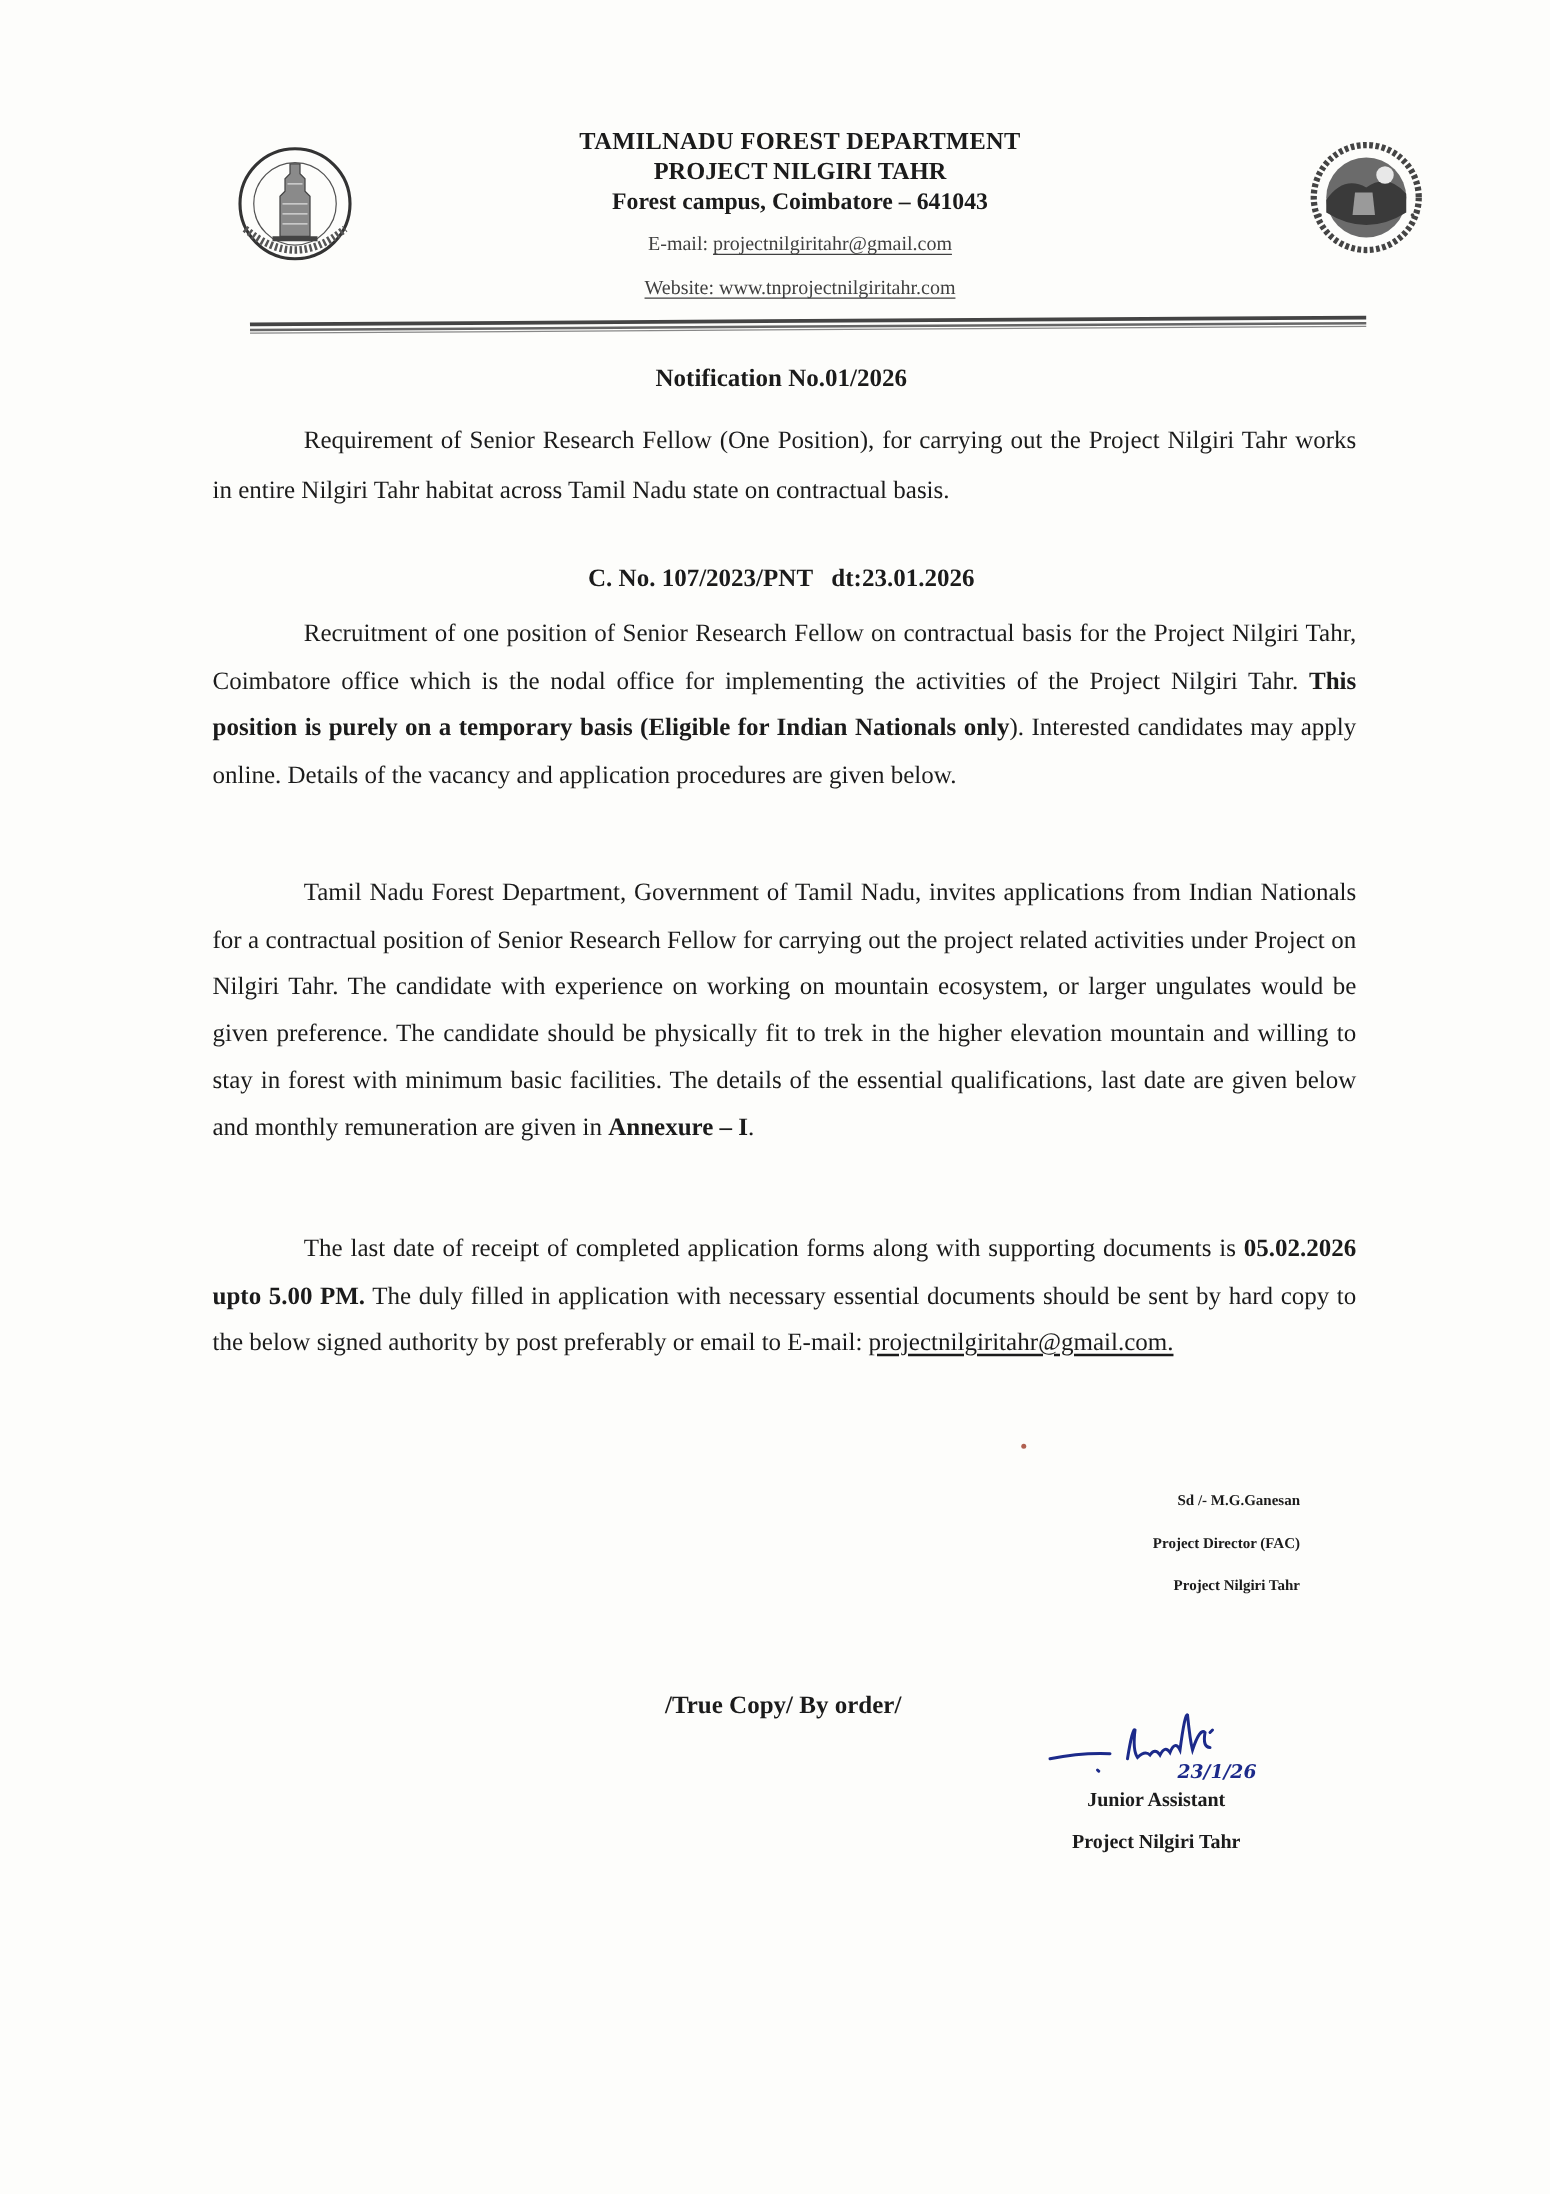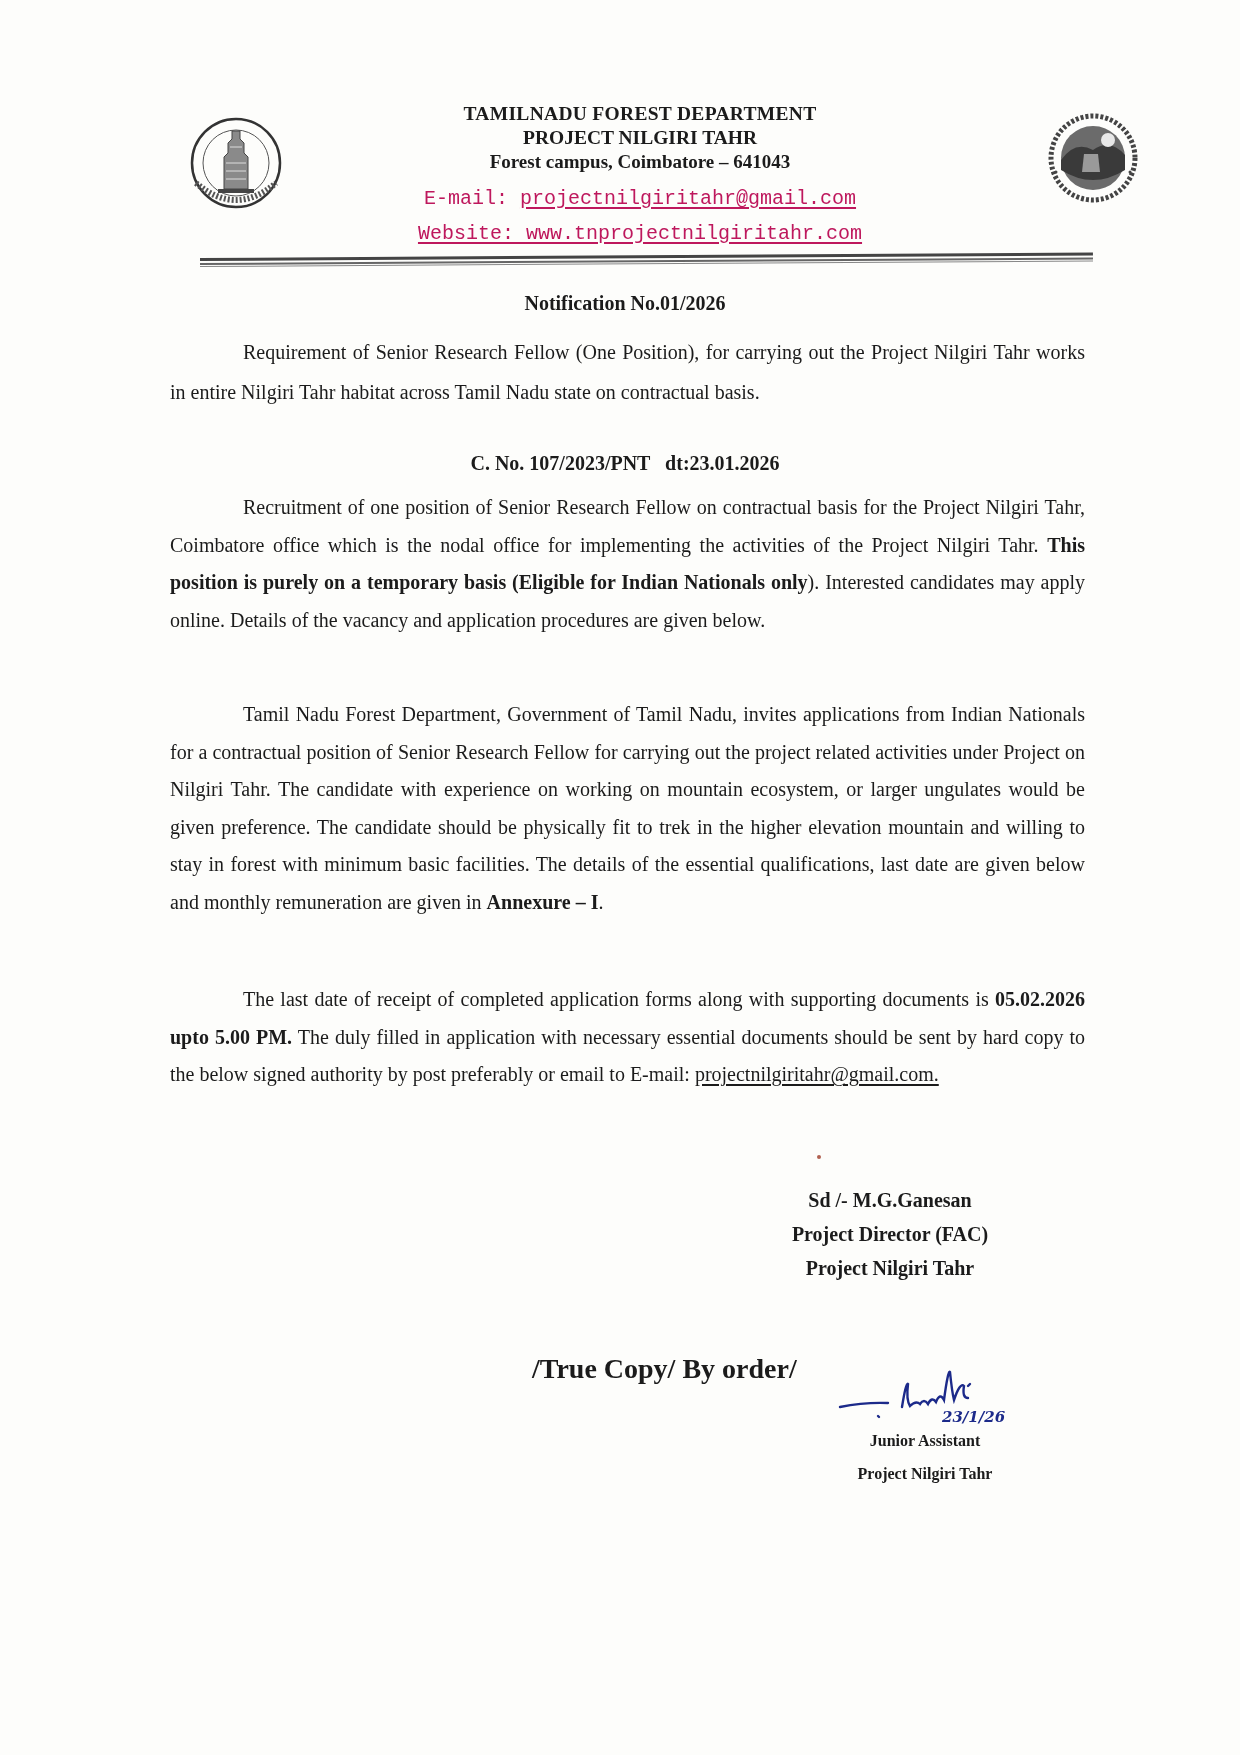--- a/index.html
+++ b/index.html
@@ -13,21 +13,21 @@
   }
   .abs { position: absolute; }
   
   .emblem-left { left: 184px; top: 113px; width: 104px; height: 104px; }
   .emblem-right { left: 1040px; top: 110px; width: 106px; height: 96px; }
   .hdr { left: 360px; width: 560px; text-align: center; }
   .hdr-title { top: 103px; font-weight: bold; font-size: 19.5px; letter-spacing: 0.3px; }
   .hdr-sub { top: 127px; font-weight: bold; font-size: 19.5px; }
   .hdr-addr { top: 151px; font-weight: bold; font-size: 19px; }
   .hdr-email, .hdr-web {
-    font-family: Liberation Mono, monospace; font-size: 20px; color: #be185d;
+    font-family: Liberation Serif, serif; font-size: 16px; color: #404040;
   }
   .hdr-email { top: 187px; }
   .hdr-web { top: 222px; }
   .ul { text-decoration: underline; text-underline-offset: 3px; }
 
   .rule { left: 200px; width: 893px; top: 258px; height: 10px;
           transform: rotate(-0.35deg); transform-origin: left center; }
   .rule .l1 { height: 3px; background: #444; }
   .rule .l2 { height: 2px; margin-top: 2px; background: #666; }
   .rule .l3 { height: 1px; margin-top: 1px; background: #888; }
@@ -46,22 +46,22 @@
     text-indent: 73px;
   }
   .req { top: 332px; font-weight: normal; line-height: 40px; }
   .p1 { top: 489px; }
   .p2 { top: 696px; }
   .p3 { top: 981px; }
   .p3 .email { text-decoration: underline; text-underline-offset: 3px; }
   b { font-weight: bold; }
 
   
-  .sig { left: 740px; width: 300px; text-align: center; font-weight: bold; font-size: 20px; line-height: 34px; top: 1183px; }
-  .truecopy { left: 532px; top: 1353px; font-weight: bold; font-size: 28px; }
+  .sig { left: 740px; width: 300px; text-align: right; font-weight: bold; font-size: 12px; line-height: 34px; top: 1183px; }
+  .truecopy { left: 532px; top: 1353px; font-weight: bold; font-size: 20px; }
   .signature { left: 830px; top: 1362px; width: 190px; height: 70px; }
   .junior { left: 800px; width: 250px; text-align: center; top: 1424px; font-weight: bold; font-size: 16px; line-height: 33px; }
   .dot { left: 817px; top: 1155px; width: 4px; height: 4px; border-radius: 50%; background: #b06050; }
 </style>
 </head>
 <body>
 
 <svg class="abs emblem-left" viewBox="0 0 104 104">
   <circle cx="52" cy="50" r="44" fill="none" stroke="#333" stroke-width="2.5"></circle>
   <circle cx="52" cy="50" r="33" fill="none" stroke="#555" stroke-width="1"></circle>

